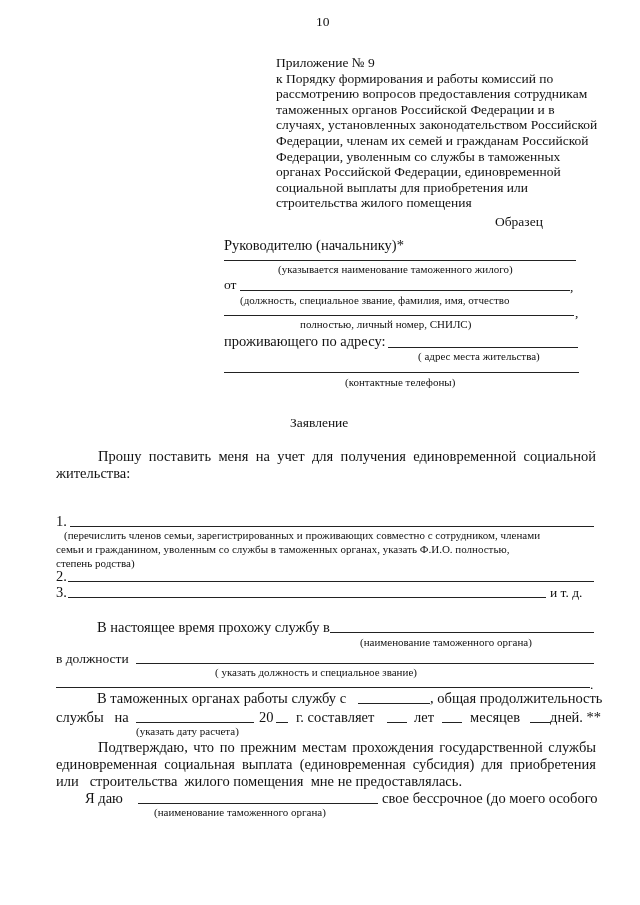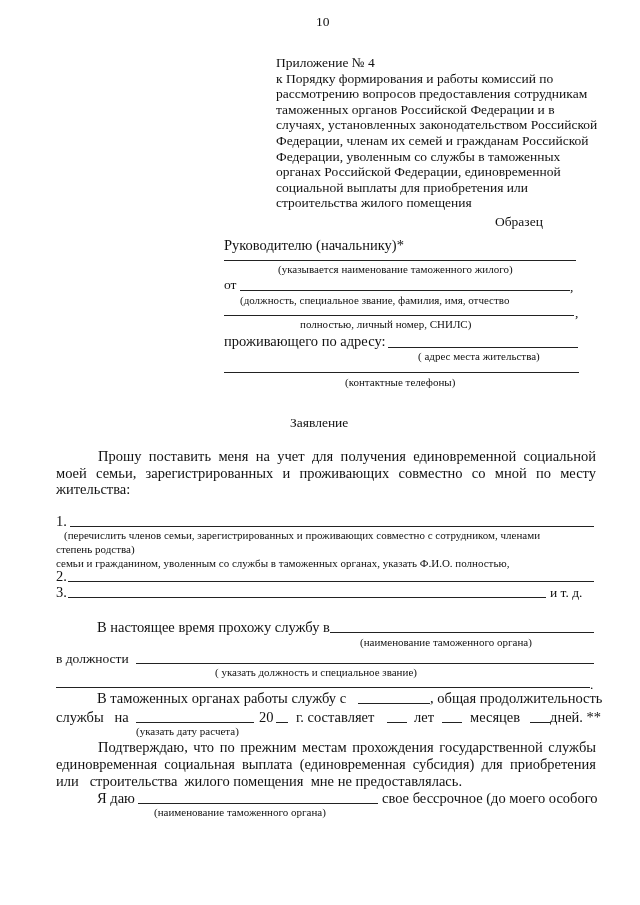--- a/index.html
+++ b/index.html
@@ -15,21 +15,21 @@
   .line { position: absolute; border-bottom: 1px solid #222; height: 0; }
   .just { text-align: justify; text-align-last: justify; white-space: normal; }
   .block { position: absolute; }
 </style>
 </head>
 <body>
 
 <div class="abs f13" style="left:316px; top:14px;">10</div>
 
 <div class="block f13" style="left:276px; top:55px; line-height:15.6px;">
-  <div>Приложение № 4</div>
+  <div>Приложение № 9</div>
   <div>к Порядку формирования и работы комиссий по</div>
   <div>рассмотрению вопросов предоставления сотрудникам</div>
   <div>таможенных органов Российской Федерации и в</div>
   <div>случаях, установленных законодательством Российской</div>
   <div>Федерации, членам их семей и гражданам Российской</div>
   <div>Федерации, уволенным со службы в таможенных</div>
   <div>органах Российской Федерации, единовременной</div>
   <div>социальной выплаты для приобретения  или</div>
   <div>строительства жилого помещения</div>
 </div>
@@ -53,30 +53,29 @@
 <div class="line" style="left:388px; width:190px; top:347px;"></div>
 <div class="abs f11" style="left:418px; top:350px;">( адрес места жительства)</div>
 
 <div class="line" style="left:224px; width:355px; top:372px;"></div>
 <div class="abs f11" style="left:345px; top:376px;">(контактные телефоны)</div>
 
 <div class="abs f13" style="left:290px; top:415px;">Заявление</div>
 
 <div class="block f14" style="left:56px; top:448px; width:540px; line-height:16.5px;">
   <div class="just" style="padding-left:42px;">Прошу поставить меня на учет для получения единовременной социальной</div>
-  <div class="just">моей семьи, зарегистрированных и проживающих   совместно   со мной по месту</div>
   <div>жительства:</div>
 </div>
 
 <div class="abs f14" style="left:56px; top:513px;">1.</div>
 <div class="line" style="left:70px; width:524px; top:526px;"></div>
 <div class="block f11" style="left:56px; top:528px; width:540px; line-height:14px;">
   <div style="padding-left:8px; white-space:nowrap;">(перечислить членов семьи, зарегистрированных и проживающих  совместно с сотрудником, членами</div>
+  <div style="white-space:nowrap;">семьи и гражданином, уволенным со службы в таможенных органах, указать Ф.И.О.   полностью,</div>
   <div>степень родства)</div>
-  <div style="white-space:nowrap;">семьи и гражданином, уволенным со службы в таможенных органах, указать Ф.И.О.   полностью,</div>
 </div>
 <div class="abs f14" style="left:56px; top:568px;">2.</div>
 <div class="line" style="left:68px; width:526px; top:581px;"></div>
 <div class="abs f14" style="left:56px; top:584px;">3.</div>
 <div class="line" style="left:68px; width:478px; top:597px;"></div>
 <div class="abs f13" style="left:550px; top:585px;">и т. д.</div>
 
 <div class="abs f14" style="left:97px; top:619px;">В настоящее время прохожу службу в</div>
 <div class="line" style="left:330px; width:264px; top:632px;"></div>
 <div class="abs f11" style="left:360px; top:636px;">(наименование таможенного органа)</div>
@@ -103,16 +102,16 @@
 <div class="line" style="left:530px; width:20px; top:722px;"></div>
 <div class="abs f14" style="left:550px; top:709px;">дней. **</div>
 <div class="abs f11" style="left:136px; top:725px;">(указать дату расчета)</div>
 
 <div class="block f14" style="left:56px; top:739px; width:540px; line-height:17px;">
   <div class="just" style="padding-left:42px;">Подтверждаю, что по прежним местам прохождения государственной  службы</div>
   <div class="just">единовременная  социальная  выплата  (единовременная  субсидия)  для  приобретения</div>
   <div style="white-space:pre;">или   строительства  жилого помещения  мне не предоставлялась.</div>
 </div>
 
-<div class="abs f14" style="left:97px; top:790px;">Я даю</div>
+<div class="abs f14" style="left:85px; top:790px;">Я даю</div>
 <div class="line" style="left:138px; width:240px; top:803px;"></div>
 <div class="abs f14" style="left:382px; top:790px;">свое бессрочное (до моего особого</div>
 <div class="abs f11" style="left:154px; top:806px;">(наименование таможенного органа)</div>
 
 </body></html>

